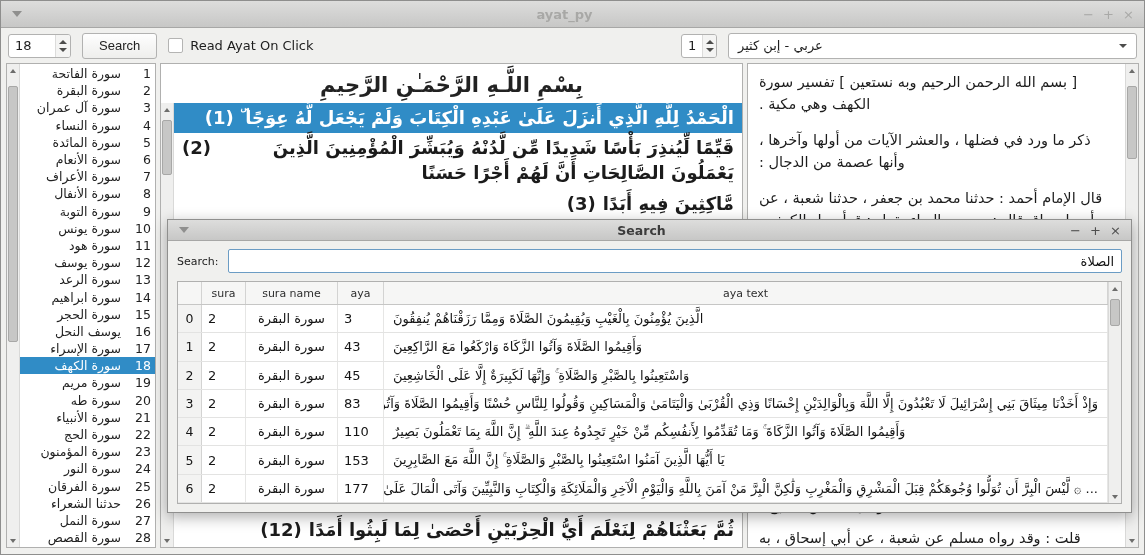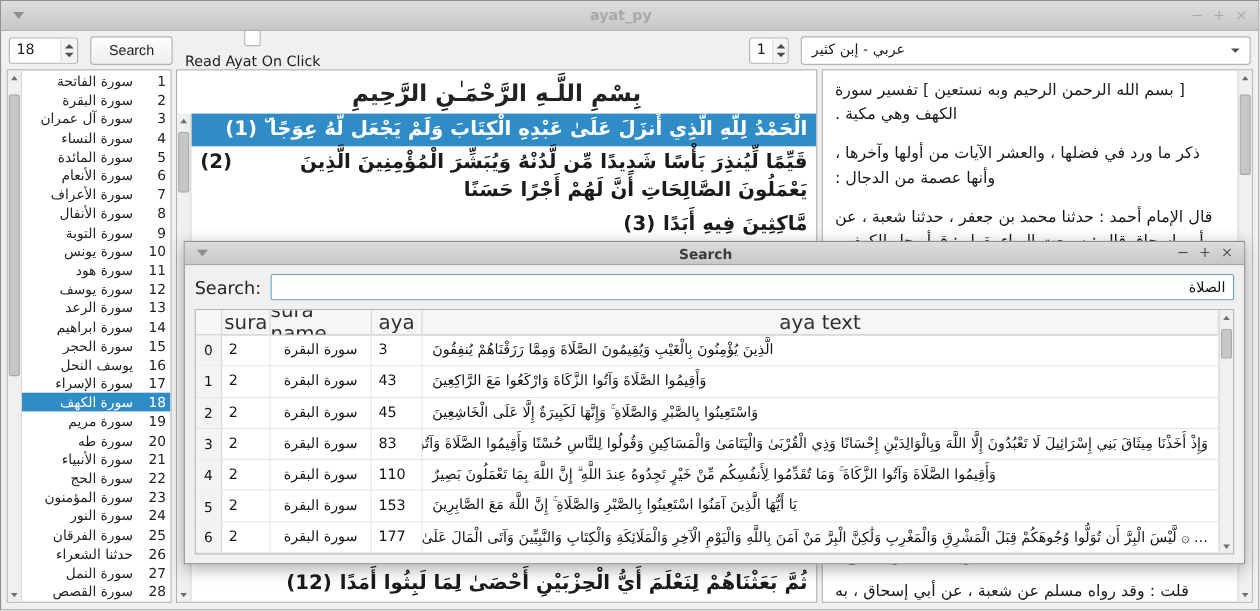--- a/index.html
+++ b/index.html
@@ -20,21 +20,21 @@
   
   .toolbar { height:35px; display:flex; align-items:center; padding:0 7px; gap:11px; }
   .spinbox { display:flex; height:24px; background:#fff; border:1px solid #b2b2b1; border-radius:3px; overflow:hidden; }
   .spin-val { font-size:13px; color:#1e1e1e; padding:3px 6px; flex:1; }
   .spin18 { width:63px; }
   .spin1  { width:36px; margin-left:auto; }
   .spin-arrows { width:15px; border-left:1px solid #dcdcdb; display:flex; flex-direction:column; align-items:center; justify-content:center; gap:4px; background:#f4f4f3; }
   .tri-up   { width:0; height:0; border-left:4px solid transparent; border-right:4px solid transparent; border-bottom:4px solid #4d4d4c; }
   .tri-down { width:0; height:0; border-left:4px solid transparent; border-right:4px solid transparent; border-top:4px solid #4d4d4c; }
   .btn { height:26px; padding:0 16px; border:1px solid #b2b2b1; border-radius:3px; background:linear-gradient(#fefefe,#eeeeec); font-size:13px; color:#222; }
-  .chk-row { display:flex; align-items:center; gap:7px;flex-direction:column; }
+  .chk-row { display:flex; align-items:center; gap:7px; }
   .checkbox { width:15px; height:15px; background:#fff; border:1px solid #b4b4b3; border-radius:2px; }
   .chk-label { font-size:13px; color:#1d1d1d; }
   .combobox { flex:0 0 409px; height:26px; background:#fff; border:1px solid #b2b2b1; border-radius:3px; display:flex; align-items:center; padding:0 9px; }
   .combo-text { font-size:13px; color:#1e1e1e; direction:rtl; }
   .combo-arrow { margin-left:auto; }
 
   
   .content { position:absolute; top:62px; left:5px; right:5px; bottom:6px; display:flex; gap:4px; }
   .panel { background:#fff; border:1px solid #b0b0af; overflow:hidden; }
 
@@ -71,28 +71,28 @@
   .tafsir p { margin-bottom:13px; text-align:left; }
   .tafsir-bottom { position:absolute; bottom:-11px; right:11px; left:11px; }
   .tafsir-bottom p { margin-bottom:9px; }
 
   
   .dialog { position:absolute; left:166px; top:218px; width:965px; height:294px; background:#f0f0ee; border:1px solid #8f8f8e; box-shadow:0 4px 14px rgba(0,0,0,.32); display:flex; flex-direction:column; }
   .dialog .titlebar { height:21px; }
   .dialog .tb-title { font-size:12.5px; }
   .dialog-body { flex:1; padding:8px 9px 8px; display:flex; flex-direction:column; overflow:hidden; }
   .search-row { display:flex; align-items:center; gap:9px; flex:0 0 auto; }
-  .search-row label { font-size:16px; color:#222; }
+  .search-row label { font-size:11px; color:#222; }
   .search-input { flex:1; height:24px; border:1px solid #6b9cc4; border-radius:2px; background:#fff; font-size:13px; padding:0 7px; direction:rtl; font-family:"DejaVu Sans", sans-serif; outline:none; color:#111; }
 
   .table { flex:1; margin-top:8px; border:1px solid #b0b0af; background:#fff; display:flex; overflow:hidden; }
   .table-main { flex:1; display:flex; flex-direction:column; overflow:hidden; }
   .grid-cols { display:grid; grid-template-columns:24px 44px 92px 46px 1fr; }
   .thead { height:23px; background:#f6f6f5; border-bottom:1px solid #c6c6c5; flex:0 0 23px; }
-  .th { display:flex; align-items:center; justify-content:center; font-size:18px; color:#2e2e2e; border-right:1px solid #d3d3d2; overflow:hidden; }
+  .th { display:flex; align-items:center; justify-content:center; font-size:11px; color:#2e2e2e; border-right:1px solid #d3d3d2; overflow:hidden; }
   .tbody { flex:1; display:flex; flex-direction:column; }
   .tr { flex:1; border-bottom:1px solid #e3e3e2; }
   .td { display:flex; align-items:center; padding:0 6px; font-size:13px; color:#141414; border-right:1px solid #e6e6e5; overflow:hidden; white-space:nowrap; }
   .td.c-index { background:#f3f3f2; justify-content:center; font-size:12.5px; border-right:1px solid #d3d3d2; padding:0 2px; }
   .td.c-name { justify-content:center; direction:rtl; }
   .td.c-text { display:block; direction:rtl; text-align:left; line-height:27px; padding:0 9px; }
 </style>
 </head>
 <body>
 

